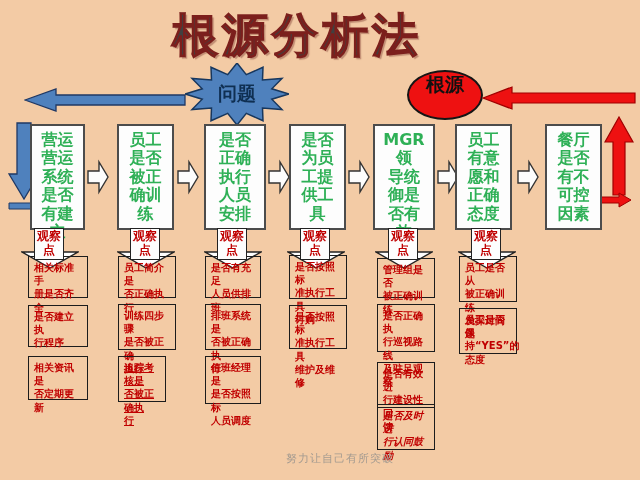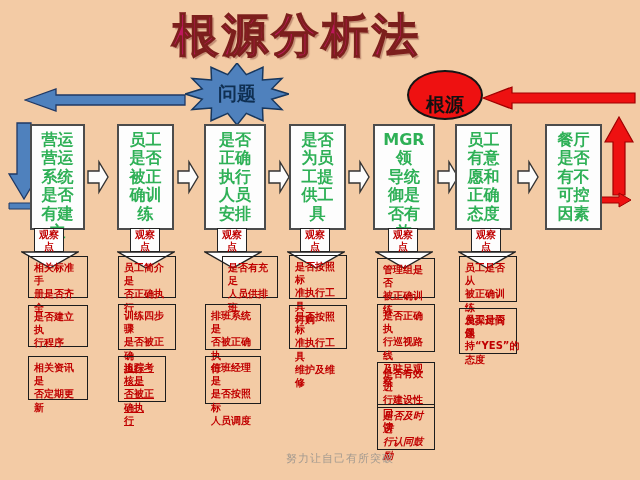--- a/index.html
+++ b/index.html
@@ -8,55 +8,55 @@
     background:#f3cba5;
     font-family:"DejaVu Sans","Liberation Sans",sans-serif;
   }
   #canvas{position:relative;width:640px;height:480px;background:#f3cba5;}
   .abs{position:absolute;}
 
   
   .title{
     left:172px;top:10px;width:300px;
     font-size:46px;font-weight:900;letter-spacing:4px;line-height:1.1;
-    color:#be185d;-webkit-text-stroke:1.2px #7c1f1c;
+    color:#404040;-webkit-text-stroke:1.2px #7c1f1c;
     text-shadow:2px 2px 1px rgba(96,22,20,.35);
     white-space:nowrap;
   }
 
   
   .burst{left:185px;top:63px;width:104px;height:62px;}
   .burst .txt{
     position:absolute;left:0;top:0;width:100%;height:100%;
     display:flex;align-items:center;justify-content:center;
     font-size:19px;font-weight:bold;color:#0f2f52;
   }
   .oval{
     left:407px;top:70px;width:72px;height:46px;
     background:#ee1111;border:2px solid #151515;border-radius:50%;
-    display:flex;align-items:flex-end;justify-content:center;
+    display:flex;align-items:flex-start;justify-content:center;
     font-size:19px;font-weight:bold;color:#111;
   }
 
   
   .fbox{
     top:118px;height:106px;box-sizing:border-box;
     background:#fdfdfd;border:2px solid #4c4c4c;
     color:#2eb056;font-weight:bold;font-size:16px;line-height:1.15;
     text-align:center;padding:5px 2px 0 2px;white-space:pre-line;
     overflow:visible;z-index:2;margin-top:6px;
   }
 
   
   .marker{top:228px;width:58px;height:42px;}
   .marker .tri{position:absolute;left:0;top:23px;}
   .marker .lab{
-    position:absolute;left:13px;top:0;width:30px;height:24px;box-sizing:border-box;
+    position:absolute;left:13px;top:0;width:30px;height:32px;box-sizing:border-box;
     background:#fdfdfd;border:1.5px solid #222;
-    color:#c00000;font-weight:bold;font-size:10px;line-height:1.2;
+    color:#c00000;font-weight:bold;font-size:12px;line-height:1.2;
     text-align:center;white-space:pre-line;z-index:3;
   }
 
   
   .dbox{
     box-sizing:border-box;border:1.5px solid #1c1c1c;
     color:#c00000;font-weight:bold;font-size:10px;line-height:1.32;
     padding:4px 5px;white-space:pre-line;text-align:left;
   }
 
@@ -214,21 +214,21 @@
 
   <div class="abs dbox" style="left:118px;top:256px;width:58px;height:42px;">员工简介是
 否正确执行</div>
   <div class="abs dbox" style="left:118px;top:304px;width:58px;height:46px;">训练四步骤
 是否被正确
 执行</div>
   <div class="abs dbox" style="left:118px;top:356px;width:48px;height:46px;text-decoration:underline;">追踪考核是
 否被正确执
 行</div>
 
-  <div class="abs dbox" style="left:205px;top:256px;width:56px;height:42px;margin-left:17px;">是否有充足
+  <div class="abs dbox" style="left:205px;top:256px;width:56px;height:42px;">是否有充足
 人员供排班</div>
   <div class="abs dbox" style="left:205px;top:304px;width:56px;height:46px;">排班系统是
 否被正确执
 行</div>
   <div class="abs dbox" style="left:205px;top:356px;width:56px;height:48px;">值班经理是
 是否按照标
 人员调度</div>
 
   <div class="abs dbox" style="left:289px;top:255px;width:58px;height:44px;">是否按照标
 准执行工具

